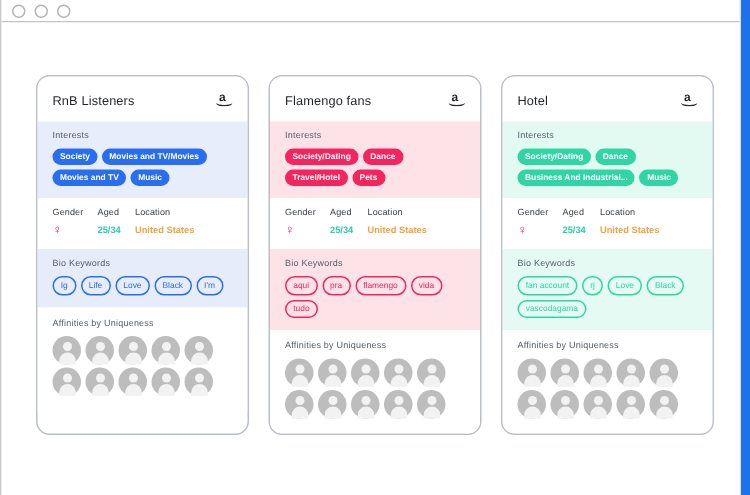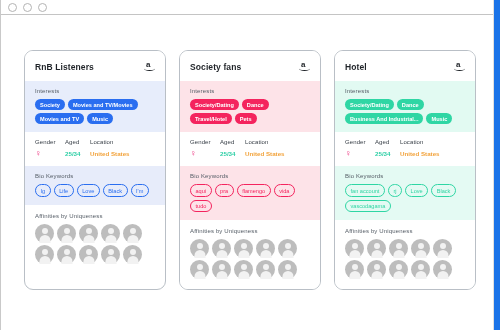--- a/index.html
+++ b/index.html
@@ -89,21 +89,21 @@
 
   .card-header {
     display: flex;
     align-items: center;
     justify-content: space-between;
     padding: 9px 9px 8px 10px;
     background: #ffffff;
   }
   .card-title {
     font-size: 8.5px;
-    font-weight: bold;
+    font-weight: normal;
     color: #1f2328;
     letter-spacing: 0.1px;
     white-space: nowrap;
   }
   .brand-icon {
     width: 12px;
     height: 13px;
     position: relative;
     flex: 0 0 auto;
   }
@@ -308,21 +308,21 @@
             <span class="avatar"></span>
             <span class="avatar"></span>
             <span class="avatar"></span>
             <span class="avatar"></span>
           </div>
         </div>
       </div>
 
       <div class="card">
         <div class="card-header">
-          <span class="card-title">Society fans</span>
+          <span class="card-title">Flamengo fans</span>
           <span class="brand-icon">
             <span class="glyph">a</span>
               <span class="smile"></span>
           </span>
         </div>
         <div class="sect" style="background: rgb(253, 227, 232);">
           <div class="sect-label">Interests</div>
           <div class="chips">
             <span class="chip" style="background: rgb(244, 36, 94);">Society/Dating</span>
             <span class="chip" style="background: rgb(244, 36, 94);">Dance</span>

